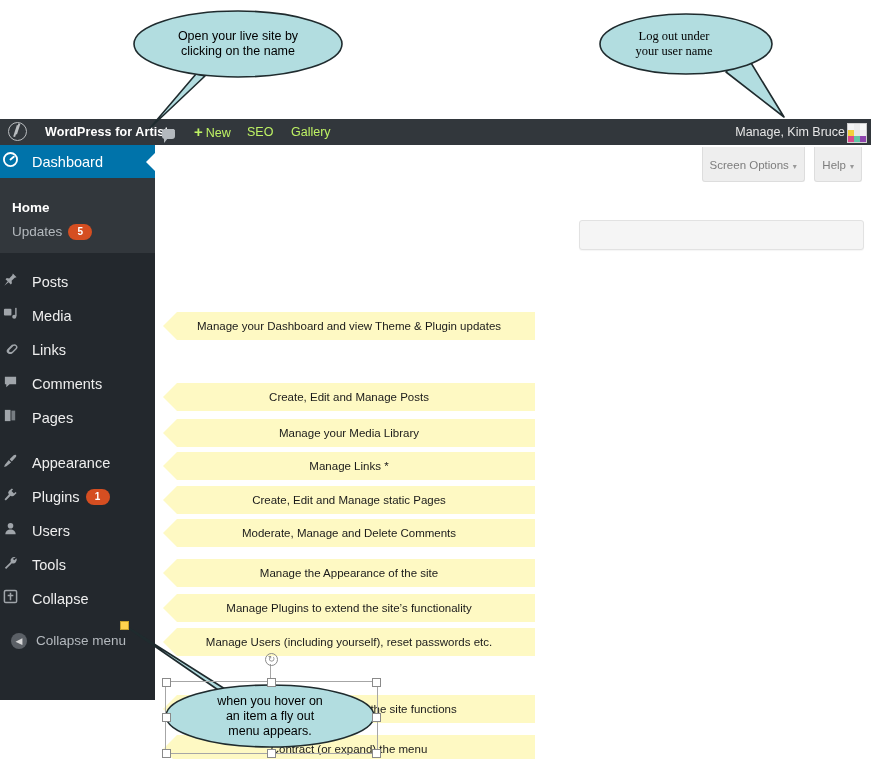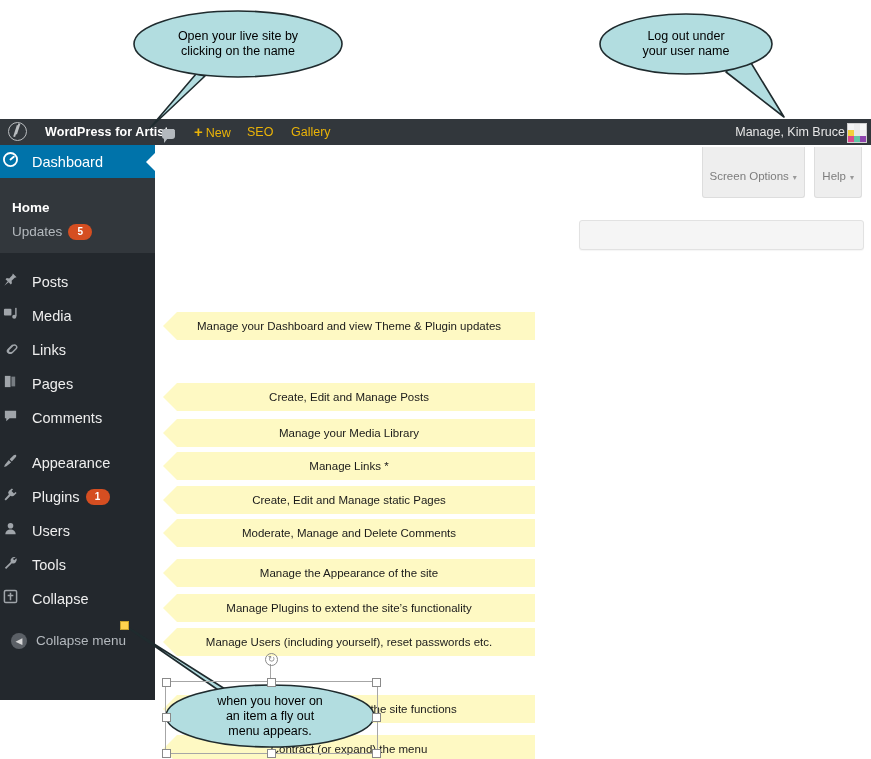--- a/index.html
+++ b/index.html
@@ -10,21 +10,21 @@
     -webkit-font-smoothing:antialiased;
   }
   
   #wp-window{position:absolute;left:0;top:119px;width:871px;height:581px;}
   #adminbar{
     position:absolute;left:0;top:0;width:871px;height:26px;
     background:#32373c;color:#b4b9be;font-size:12.5px;
   }
   .ab-item{
     position:absolute;top:0;height:26px;line-height:26px;
-    padding:0 10px;white-space:nowrap;color:#eab308;
+    padding:0 10px;white-space:nowrap;color:#bef264;
   }
   #ab-logo{left:0;width:35px;text-align:center;padding:0;}
   .wp-logo-circle{
     display:inline-block;width:17px;height:17px;border-radius:50%;
     border:1.7px solid #b9bcbf;position:relative;top:3px;
     font-size:0;
   }
   .wp-logo-circle:before{
     content:"";position:absolute;left:6px;top:2px;width:1.6px;height:12px;
     background:#b9bcbf;transform:rotate(18deg);
@@ -98,21 +98,21 @@
     text-align:center;margin-right:9px;vertical-align:middle;
   }
 
   
   #wpbody{
     position:absolute;left:155px;top:26px;width:716px;height:555px;
     background:#ffffff;
   }
   #meta-tabs{position:absolute;right:9px;top:2px;height:20px;}
   .meta-tab{
-    display:inline-block;height:18px;line-height:26px;padding:16px 7px;
+    display:inline-block;height:18px;line-height:20px;padding:8px 7px;
     background:#eeeeee;border:1px solid #dddddd;border-top:none;
     border-radius:0 0 3px 3px;color:#7d7d7d;font-size:11.5px;
     margin-left:5px;white-space:nowrap;
   }
   .meta-tab .caret{font-size:8px;margin-left:4px;color:#999;}
   #empty-widget{
     position:absolute;left:424px;top:75px;width:283px;height:28px;
     background:#f5f5f5;border:1px solid #e2e2e2;border-radius:3px;
     box-shadow:0 1px 1px rgba(0,0,0,.04);
   }
@@ -227,34 +227,34 @@
             <path d="M6 10.5l4.5-4.5a2.4 2.4 0 1 1 3.4 3.4l-4 4a2.4 2.4 0 0 1-3.4-3.4" fill="none" stroke="#a0a5aa" stroke-width="1.5" stroke-linecap="round"></path>
             <path d="M10 5.5L5.5 10a2.4 2.4 0 1 0 3.4 3.4" fill="none" stroke="#a0a5aa" stroke-width="1.5" stroke-linecap="round"></path>
           </svg>
       </span>
       <span class="lbl">Links</span>
     </div>
 
     <div class="menu-top">
       <span class="ico">
         <svg width="15" height="15" viewBox="0 0 16 16">
+            <path d="M2 3h12v8H7l-3.5 3V11H2z" fill="#a0a5aa"></path>
+          </svg>
+      </span>
+      <span class="lbl">Comments</span>
+    </div>
+
+    <div class="menu-top">
+      <span class="ico">
+        <svg width="15" height="15" viewBox="0 0 16 16">
             <rect x="2" y="2" width="6" height="12" fill="#a0a5aa"></rect>
             <rect x="9" y="2.8" width="4" height="10.4" fill="#777d82"></rect>
           </svg>
       </span>
       <span class="lbl">Pages</span>
-    </div>
-
-    <div class="menu-top">
-      <span class="ico">
-        <svg width="15" height="15" viewBox="0 0 16 16">
-            <path d="M2 3h12v8H7l-3.5 3V11H2z" fill="#a0a5aa"></path>
-          </svg>
-      </span>
-      <span class="lbl">Comments</span>
     </div>
 
     <div class="menu-gap"></div>
 
     <div class="menu-top">
       <span class="ico">
         <svg width="15" height="15" viewBox="0 0 16 16">
             <path d="M13.8 2.2c-.7-.7-1.6-.4-2.4.3L7 6.6l2.4 2.4 4.1-4.4c.7-.8 1-1.7.3-2.4zM6.2 7.5L2 12.5 1.2 15l2.5-.8 4.9-4.2z" fill="#a0a5aa"></path>
           </svg>
       </span>
@@ -339,21 +339,21 @@
 
   <path d="M224 694 L124 625 L255 708 Z" fill="#b2dde0" stroke="#1f2b2e" stroke-width="1.6" stroke-linejoin="round"></path>
   <ellipse cx="270" cy="716" rx="104" ry="31" fill="#b2dde0" stroke="#1f2b2e" stroke-width="1.6"></ellipse>
 </svg>
 
 <div class="bubble-text" style="left:138px;top:29px;width:200px;">
   <div>Open your live site by</div>
   <div>clicking on the name</div>
 </div>
 
-<div class="bubble-text" style="left:600px;top:29px;width:172px;">
+<div class="bubble-text" style="left:588px;top:29px;width:172px;font-family:Liberation Serif, serif;">
   <div>Log out under</div>
   <div>your user name</div>
 </div>
 
 <div class="bubble-text" style="left:170px;top:694px;width:200px;">
   <div>when you hover on</div>
   <div>an item a fly out</div>
   <div>menu appears.</div>
 </div>
 

